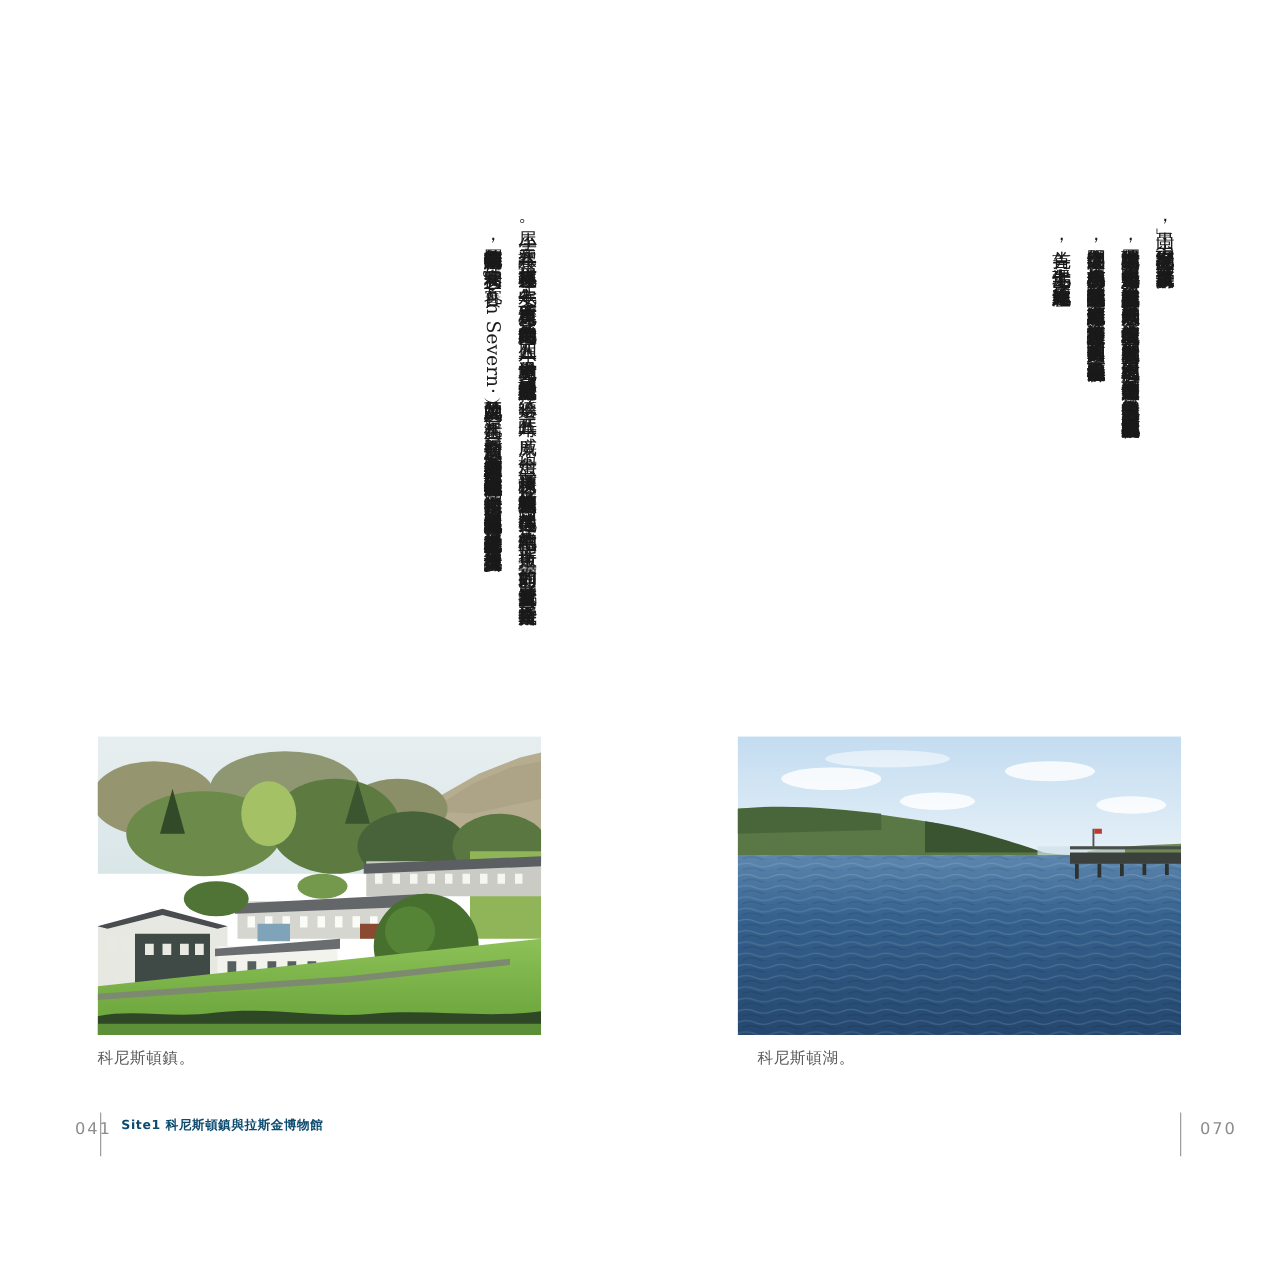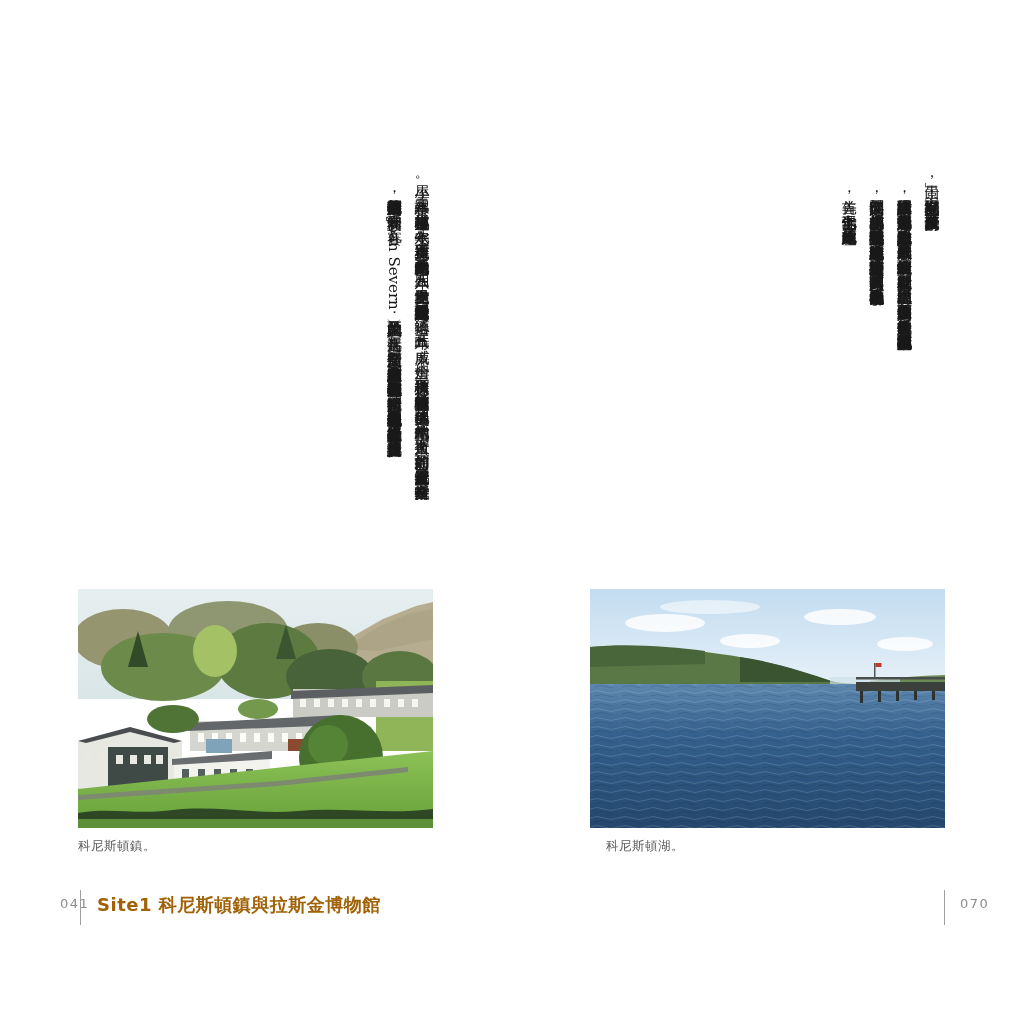--- a/index.html
+++ b/index.html
@@ -30,21 +30,21 @@
   
   .folio{position:absolute;top:896px;font-family:"DejaVu Sans","Liberation Sans",sans-serif;
          font-size:13px;color:#8c8c8c;letter-spacing:1.5px;}
   #folio-left{left:60px;}
   #folio-right{left:960px;}
   .folio-rule{position:absolute;top:890px;width:1px;height:35px;background:#9f9f9f;}
   #rule-left{left:80px;}
   #rule-right{left:944px;}
   #section-title{position:absolute;left:97px;top:893px;
                  font-family:"DejaVu Sans","Liberation Sans",sans-serif;
-                 font-size:18px;font-weight:bold;color:#a16207;letter-spacing:0.5px;}
+                 font-size:10px;font-weight:bold;color:#0c4a6e;letter-spacing:0.5px;}
 </style>
 </head>
 <body>
 
 <div class="spread">
 
   <div class="vtext" id="right-text">
     <p>山景」，完全沒有到現場探勘，就直接以一千五百英鎊買下房子。</p>
     <p class="indent">購買後才造訪現場的拉斯金，一定覺得景色一如所想而非常滿意吧！現在以觀光客的身分造訪該住宅，仍然可以看到令人感動的風景。沿著往山丘蜿蜒而上的緩坡走，就可以看到拉斯金的宅邸。現在已經不走以前的正門，而是從後面靠近廚房的側門進入住宅。從這裡看出去的景色非常美，在此地可以眺望被拉斯金稱為「歐德曼」的山與柯尼斯頓湖。</p>
     <p class="indent">從側門進入宅邸之後，馬上就有一個小規模的商店。我閱讀這裡販售的小手冊之後嚇了一跳。這上面記錄了這座宅邸由誰在何時建立，移轉給誰之後擴建等所有過程。英國真是個了不起的國家啊！以下我先描述一下小手冊的內容概要：</p>

